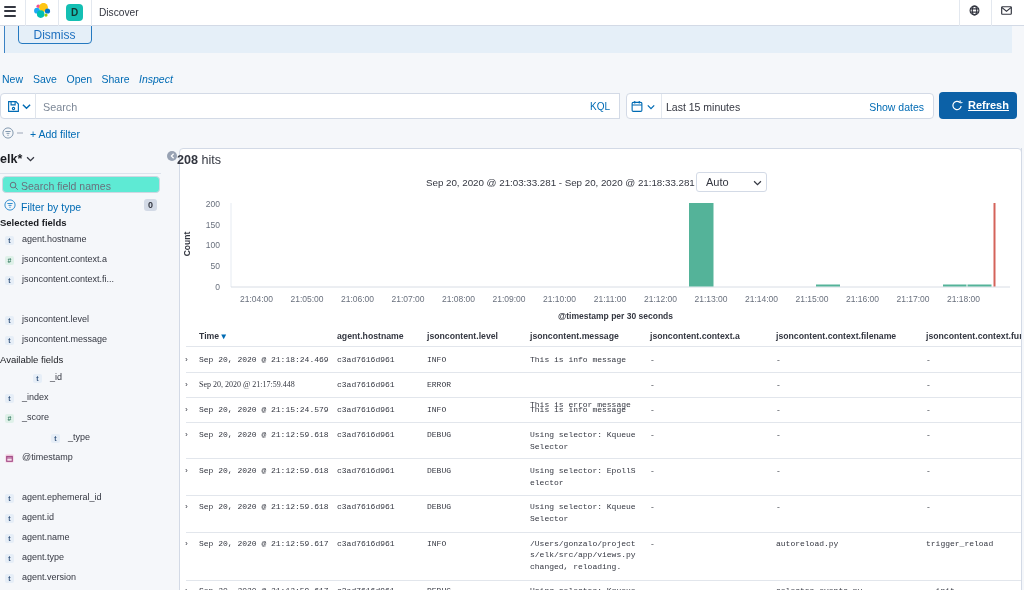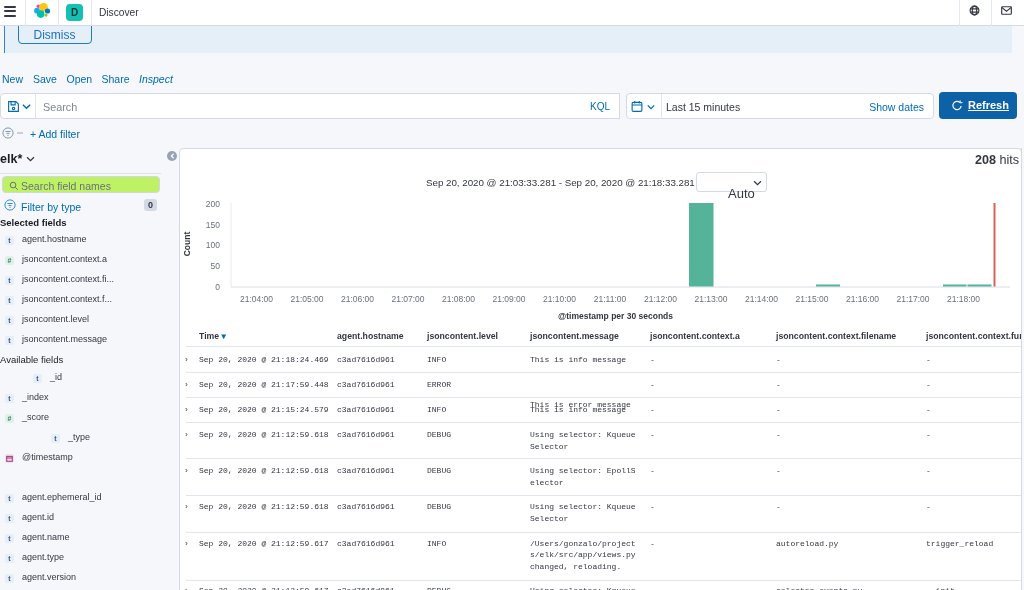--- a/index.html
+++ b/index.html
@@ -133,21 +133,21 @@
   <svg class="abs" style="left:26px; top:11px;" width="9" height="6" viewBox="0 0 10 7" fill="none" stroke="#343741" stroke-width="1.5">
       <path d="M1 1.5 L5 5.5 L9 1.5"></path>
     </svg>
 
   <div class="abs" style="left:167px; top:6px; width:10px; height:10px; border-radius:50%; background:#98a2b3;"></div>
   <svg class="abs" style="left:169.5px; top:8px;" width="5" height="6" viewBox="0 0 6 8" fill="none" stroke="#fff" stroke-width="1.6">
       <path d="M4.5 1 L1.5 4 L4.5 7"></path>
     </svg>
   <div class="abs" style="left:0; top:27.5px; width:161px; height:1px; background:#dde3ec;"></div>
 
-  <div class="abs" style="left:2px; top:31px; width:158px; height:17px; background:#bef264; border:1px solid #cfd7e2; border-radius:4px;">
+  <div class="abs" style="left:2px; top:31px; width:158px; height:17px; background:#5eead4; border:1px solid #cfd7e2; border-radius:4px;">
     <svg class="abs" style="left:6px; top:3.5px;" width="10" height="10" viewBox="0 0 16 16" fill="none" stroke="#69707d" stroke-width="1.6">
         <circle cx="6.5" cy="6.5" r="4.5"></circle>
         <path d="M10 10 L14 14"></path>
       </svg>
     <div class="abs" style="left:18px; top:3px; font-size:10.5px; color:#69707d;">Search field names</div>
   </div>
 
   <svg class="abs" style="left:4px; top:54px;" width="12" height="12" viewBox="0 0 16 16" fill="none" stroke="#2e8ccd" stroke-width="1.3">
     <circle cx="8" cy="8" r="6.8"></circle>
     <path d="M4.5 6 H11.5 M6 8.5 H10 M7.2 11 H8.8"></path>
@@ -162,24 +162,20 @@
       <span class="fname">agent.hostname</span>
     </div>
   <div class="fieldrow" style="top:105px;">
       <span class="fbadge bn">#</span>
       <span class="fname">jsoncontent.context.a</span>
     </div>
   <div class="fieldrow" style="top:125px;">
       <span class="fbadge bt">t</span>
       <span class="fname">jsoncontent.context.fi...</span>
     </div>
-  <div class="fieldrow" style="top:145px;">
-      <span class="fbadge bt">t</span>
-      <span class="fname">jsoncontent.context.f...</span>
-    </div>
   <div class="fieldrow" style="top:165px;">
       <span class="fbadge bt">t</span>
       <span class="fname">jsoncontent.level</span>
     </div>
   <div class="fieldrow" style="top:185px;">
       <span class="fbadge bt">t</span>
       <span class="fname">jsoncontent.message</span>
     </div>
 
   <div class="abs" style="left:0px; top:209px; font-size:9.5px; font-weight:400; color:#1a1c21;">Available fields</div>
@@ -223,24 +219,24 @@
       <span class="fname">agent.type</span>
     </div>
   <div class="fieldrow" style="top:423px;">
       <span class="fbadge bt">t</span>
       <span class="fname">agent.version</span>
     </div>
 </div>
 
 <div class="abs" id="card"></div>
 
-<div class="abs" style="left:177px; top:153px; width:842px; text-align:right; font-size:12.6px; color:#343741;"><b>208</b> hits</div>
+<div class="abs" style="left:177px; top:153px; width:842px; text-align:left; font-size:12.6px; color:#343741;"><b>208</b> hits</div>
 <div class="abs" style="left:426px; top:176.5px; font-size:9.8px; letter-spacing:-0.03px; color:#343741;">Sep 20, 2020 @ 21:03:33.281 - Sep 20, 2020 @ 21:18:33.281</div>
 <div class="abs" style="left:696px; top:172px; width:71px; height:20px; border:1px solid #d3dae6; border-radius:3px; background:#fff;">
-  <div class="abs" style="left:9px; top:13px; font-size:13px; color:#343741;margin-left:22px;">Auto</div>
+  <div class="abs" style="left:9px; top:3px; font-size:11px; color:#343741;">Auto</div>
   <svg class="abs" style="left:56px; top:7px;" width="9" height="6" viewBox="0 0 10 7" fill="none" stroke="#343741" stroke-width="1.4">
       <path d="M1 1.5 L5 5.5 L9 1.5"></path>
     </svg>
 </div>
 
 <svg class="abs" style="left:180px; top:190px;" width="842" height="135" viewBox="0 0 842 135">
 
   <line x1="51" y1="13" x2="51" y2="97" stroke="#e6ebf2" stroke-width="1"></line>
   <line x1="51" y1="97" x2="830" y2="97" stroke="#d8dde5" stroke-width="1"></line>
 
@@ -292,21 +288,21 @@
   <div class="td exp" style="top:354.4px;">›</div>
   <div class="td" style="left:199px; top:354.4px;">Sep 20, 2020 @ 21:18:24.469</div>
   <div class="td" style="left:337px; top:354.4px;">c3ad7616d961</div>
   <div class="td" style="left:427px; top:354.4px;">INFO</div>
   <div class="td" style="left:530px; top:354.4px;">This is info message</div>
   <div class="td" style="left:650px; top:354.4px;">-</div>
   <div class="td" style="left:776px; top:354.4px;">-</div>
   <div class="td" style="left:926px; top:354.4px;">-</div>
 
   <div class="td exp" style="top:379.4px;">›</div>
-  <div class="td" style="left:199px; top:379.4px;">Sep 20, 2020 @ 21:17:59.448</div>
+  <div class="td" style="left:199px; top:379.4px;font-family:Liberation Serif, serif;">Sep 20, 2020 @ 21:17:59.448</div>
   <div class="td" style="left:337px; top:379.4px;">c3ad7616d961</div>
   <div class="td" style="left:427px; top:379.4px;">ERROR</div>
   <div class="td" style="left:530px; top:399px;">This is error message</div>
   <div class="td" style="left:650px; top:379.4px;">-</div>
   <div class="td" style="left:776px; top:379.4px;">-</div>
   <div class="td" style="left:926px; top:379.4px;">-</div>
 
   <div class="td exp" style="top:404.4px;">›</div>
   <div class="td" style="left:199px; top:404.4px;">Sep 20, 2020 @ 21:15:24.579</div>
   <div class="td" style="left:337px; top:404.4px;">c3ad7616d961</div>

